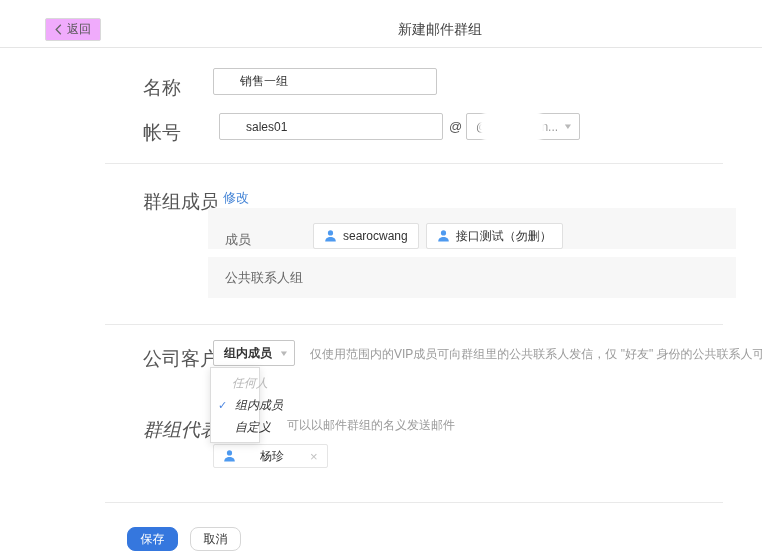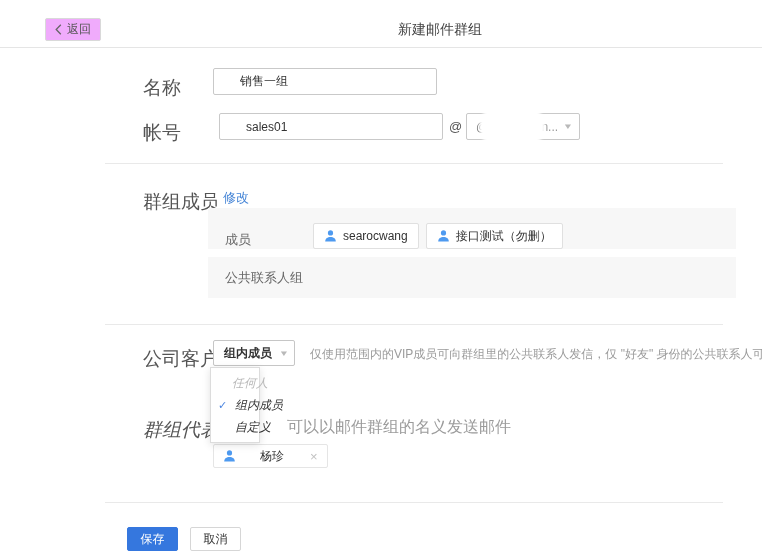--- a/index.html
+++ b/index.html
@@ -68,30 +68,30 @@
 
   .dropdown-menu {
     position: absolute; left: 210px; top: 367px; width: 50px; background: #fff;
     border: 1px solid #dcdcdc; box-shadow: 0 2px 8px rgba(0,0,0,0.12); padding: 4px 0; z-index: 20; font-style: italic;
   }
   .menu-item { position: relative; height: 22px; line-height: 22px; padding-left: 24px; font-size: 12px; color: #333; cursor: pointer; white-space: nowrap; }
   .menu-item.muted { color: #b8b8b8; padding-left: 21px; }
   .menu-check { position: absolute; left: 7px; top: 0; color: #4a84e0; font-size: 11px; }
 
   
-  .rep-help { position: absolute; left: 287px; top: 417px; font-size: 16px; color: #9b9b9b; white-space: nowrap; z-index: 1; }
+  .rep-help { position: absolute; left: 287px; top: 417px; font-size: 12px; color: #9b9b9b; white-space: nowrap; z-index: 1; }
   .rep-tag {
     position: absolute; left: 213px; top: 444px; height: 24px; padding: 0 9px;
     background: #fff; border: 1px solid #e5e5e5; border-radius: 2px;
     display: inline-flex; align-items: center; gap: 24px; font-size: 12px; color: #333;
   }
   .tag-close { color: #c2c2c2; font-size: 13px; cursor: pointer; margin-left: 2px; }
 
   
-  .btn { position: absolute; top: 527px; width: 51px; height: 24px; border-radius: 2px; font-size: 12px; cursor: pointer;
+  .btn { position: absolute; top: 527px; width: 51px; height: 24px; border-radius: 8px; font-size: 12px; cursor: pointer;
          font-family: Liberation Serif, serif; }
   .btn-save { left: 127px; background: #3577de; border: 1px solid #3577de; color: #fff; }
   .btn-cancel { left: 190px; background: #fff; border: 1px solid #d6d6d6; color: #333; }
 
   .icon-svg { display: block; flex-shrink: 0; }
 </style>
 </head>
 <body>
 
 <div id="page">

